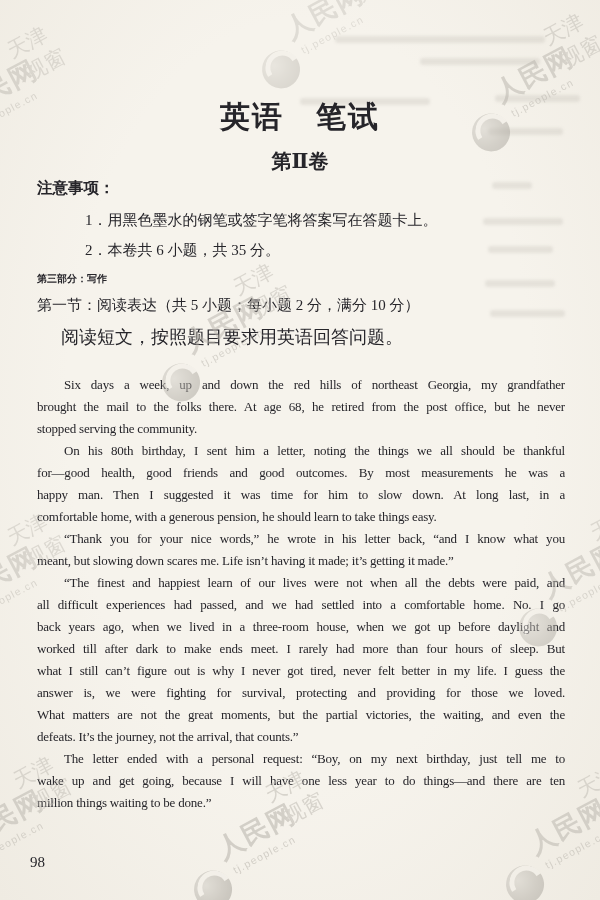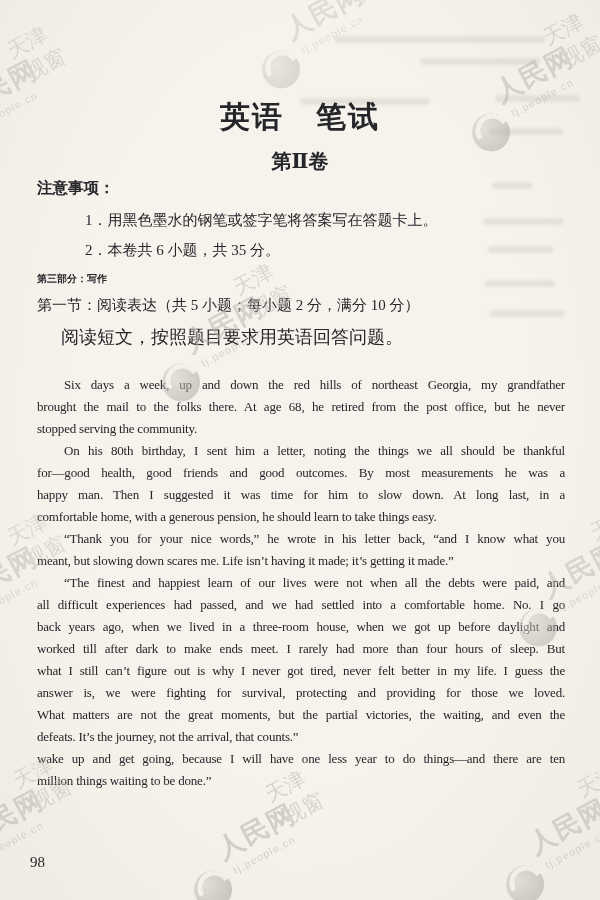--- a/index.html
+++ b/index.html
@@ -102,20 +102,21 @@
         <div class="pline first">“Thank you for your nice words,” he wrote in his letter back, “and I know what you</div>
         <div class="pline last">meant, but slowing down scares me. Life isn’t having it made; it’s getting it made.”</div>
         <div class="pline first">“The finest and happiest learn of our lives were not when all the debts were paid, and</div>
         <div class="pline">all difficult experiences had passed, and we had settled into a comfortable home. No. I go</div>
         <div class="pline">back years ago, when we lived in a three-room house, when we got up before daylight and</div>
         <div class="pline">worked till after dark to make ends meet. I rarely had more than four hours of sleep. But</div>
         <div class="pline">what I still can’t figure out is why I never got tired, never felt better in my life. I guess the</div>
         <div class="pline">answer is, we were fighting for survival, protecting and providing for those we loved.</div>
         <div class="pline">What matters are not the great moments, but the partial victories, the waiting, and even the</div>
         <div class="pline last">defeats. It’s the journey, not the arrival, that counts.”</div>
+        <div class="pline first">The letter ended with a personal request: “Boy, on my next birthday, just tell me to</div>
         <div class="pline">wake up and get going, because I will have one less year to do things—and there are ten</div>
         <div class="pline last">million things waiting to be done.”</div>
       </div>
   </div>
 
   <div class="page-number">98</div>
 
   <div id="watermarks">
       <div class="wm" style="left: -78px; top: 58px; opacity: 0.45;">
         <span class="wm-cn1">人民网</span>

